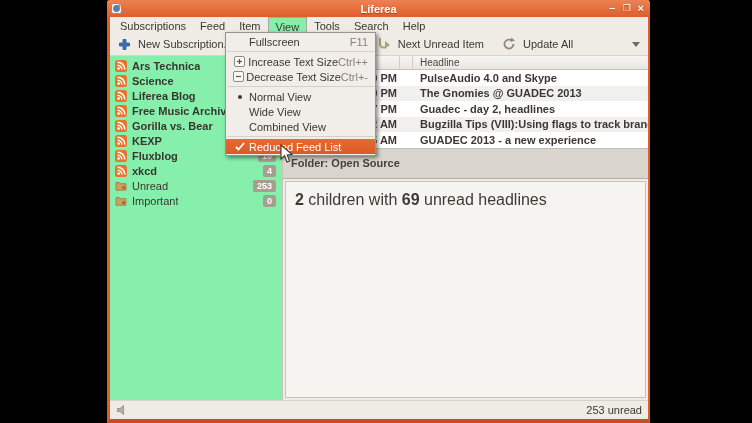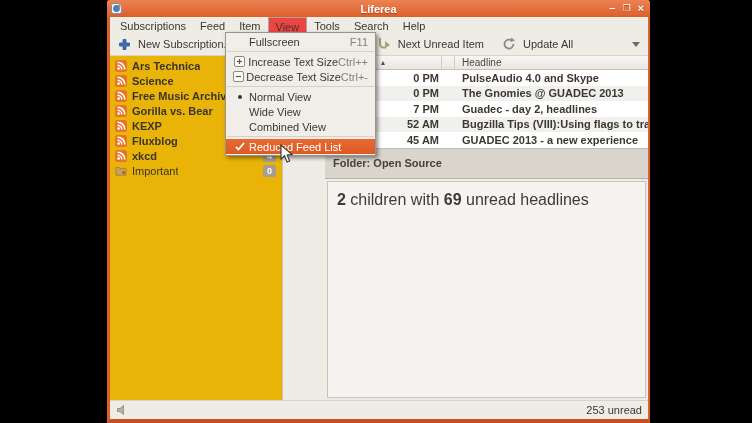--- a/index.html
+++ b/index.html
@@ -18,41 +18,41 @@
   .titlebar .title { position:absolute; left:0; right:0; text-align:center;
     color:#FFF; font-weight:bold; font-size:11px; text-shadow:0 1px 1px rgba(0,0,0,.3); }
   .tb-controls { position:absolute; right:6px; top:1px; display:flex; gap:7px; }
   .tb-controls span { color:#FFF; font-size:11px; font-weight:bold; line-height:15px;
     text-shadow:0 1px 1px rgba(0,0,0,.3); cursor:default; }
 
   .menubar { position:absolute; left:0; right:0; top:17px; height:16px;
     background:#EFEBE5; display:flex; align-items:stretch; padding-left:3px;
     font-size:11px; color:#3A3732; }
   .menubar .mitem { padding:2px 7px 0 7px; line-height:14px; }
-  .menubar .mitem.active { background:#ef4444; border:1px solid #ABA59B; border-bottom:none; padding-top:2px;text-decoration:underline; }
+  .menubar .mitem.active { background:#86efac; border:1px solid #ABA59B; border-bottom:none; padding-top:2px;text-decoration:underline; }
 
   .toolbar { position:absolute; left:0; right:0; top:33px; height:23px;
     background:#EFEBE5; border-bottom:1px solid #D8D3CB; display:flex; align-items:center;
     font-size:11px; color:#3A3732; }
   .tbtn { display:flex; align-items:center; gap:7px; padding:0 8px; height:21px; }
   .tbtn .ticon { display:flex; align-items:center; }
   .overflow { margin-left:auto; margin-right:8px; width:0; height:0;
     border-left:4px solid transparent; border-right:4px solid transparent; border-top:5px solid #6E6A63; }
 
   
   .main { position:absolute; left:0; right:0; top:56px; bottom:19px; display:flex; }
-  .sidebar { width:173px; background:#eab308; border-right:1px solid #C9C4BC; padding-top:2px; }
+  .sidebar { width:173px; background:#86efac; border-right:1px solid #C9C4BC; padding-top:2px; }
   .frow { display:flex; align-items:center; height:15px; padding:0 6px 0 5px; gap:5px; font-size:11px; color:#39362F; }
   .frow .flabel { white-space:nowrap; overflow:hidden; }
   .frow.bold .flabel { font-weight:bold; }
   .frow .spacer { flex:1; }
   .badge { background:#A89E90; color:#FFF; font-size:9px; font-weight:bold;
     border-radius:2px; padding:1px 4px; min-width:8px; text-align:center; }
 
-  .content { flex:1; display:flex; flex-direction:column; background:#EFEBE5; min-width:0;margin-left:42px; }
+  .content { flex:1; display:flex; flex-direction:column; background:#EFEBE5; min-width:0; }
   .hl-header { height:14px; display:flex; background:linear-gradient(#F8F6F4,#E9E6E1);
     border-bottom:1px solid #C6C2BA; font-size:10px; color:#4A463F; }
   .hl-header .c-date { width:117px; border-right:1px solid #D2CEC7; display:flex; align-items:center; justify-content:center; }
   .hl-header .c-ico  { width:13px; border-right:1px solid #D2CEC7; }
   .hl-header .c-head { flex:1; display:flex; align-items:center; padding-left:7px; }
   .sort-arrow { font-size:7px; color:#55514A; line-height:1; }
   .hlrow { height:15.5px; display:flex; align-items:center; font-size:11px; font-weight:bold; color:#3B3833; background:#FFF; }
   .hlrow.alt { background:#F2F0ED; }
   .hlrow .c-date { width:117px; text-align:right; padding-right:3px; white-space:nowrap; overflow:hidden; }
   .hlrow .c-ico { width:13px; }
@@ -166,20 +166,29 @@
             </svg>
           <span class="flabel">Science</span>
         </div>
         <div class="frow bold">
           <svg width="12" height="12" viewBox="0 0 12 12">
               <rect width="12" height="12" rx="2.5" fill="#E8742B"></rect>
               <circle cx="3.6" cy="8.6" r="1.3" fill="#FFF"></circle>
               <path d="M2.5 5.2 a4.4 4.4 0 0 1 4.4 4.4" fill="none" stroke="#FFF" stroke-width="1.5"></path>
               <path d="M2.5 2.2 a7.4 7.4 0 0 1 7.4 7.4" fill="none" stroke="#FFF" stroke-width="1.5"></path>
             </svg>
+          <span class="flabel">Liferea Blog</span>
+        </div>
+        <div class="frow bold">
+          <svg width="12" height="12" viewBox="0 0 12 12">
+              <rect width="12" height="12" rx="2.5" fill="#E8742B"></rect>
+              <circle cx="3.6" cy="8.6" r="1.3" fill="#FFF"></circle>
+              <path d="M2.5 5.2 a4.4 4.4 0 0 1 4.4 4.4" fill="none" stroke="#FFF" stroke-width="1.5"></path>
+              <path d="M2.5 2.2 a7.4 7.4 0 0 1 7.4 7.4" fill="none" stroke="#FFF" stroke-width="1.5"></path>
+            </svg>
           <span class="flabel">Free Music Archive</span>
         </div>
         <div class="frow bold">
           <svg width="12" height="12" viewBox="0 0 12 12">
               <rect width="12" height="12" rx="2.5" fill="#E8742B"></rect>
               <circle cx="3.6" cy="8.6" r="1.3" fill="#FFF"></circle>
               <path d="M2.5 5.2 a4.4 4.4 0 0 1 4.4 4.4" fill="none" stroke="#FFF" stroke-width="1.5"></path>
               <path d="M2.5 2.2 a7.4 7.4 0 0 1 7.4 7.4" fill="none" stroke="#FFF" stroke-width="1.5"></path>
             </svg>
           <span class="flabel">Gorilla vs. Bear</span>
@@ -207,20 +216,29 @@
         <div class="frow bold">
           <svg width="12" height="12" viewBox="0 0 12 12">
               <rect width="12" height="12" rx="2.5" fill="#E8742B"></rect>
               <circle cx="3.6" cy="8.6" r="1.3" fill="#FFF"></circle>
               <path d="M2.5 5.2 a4.4 4.4 0 0 1 4.4 4.4" fill="none" stroke="#FFF" stroke-width="1.5"></path>
               <path d="M2.5 2.2 a7.4 7.4 0 0 1 7.4 7.4" fill="none" stroke="#FFF" stroke-width="1.5"></path>
             </svg>
           <span class="flabel">xkcd</span>
           <span class="spacer"></span>
           <span class="badge">4</span>
+        </div>
+        <div class="frow">
+          <svg width="12" height="12" viewBox="0 0 12 12">
+              <path d="M1 2.5 h3.2 l1 1.2 H11 v6.5 H1 Z" fill="#C9A15E" stroke="#97783F" stroke-width="0.8"></path>
+              <circle cx="8.6" cy="7.6" r="1.6" fill="#CE5327"></circle>
+            </svg>
+          <span class="flabel">Unread</span>
+          <span class="spacer"></span>
+          <span class="badge">253</span>
         </div>
         <div class="frow">
           <svg width="12" height="12" viewBox="0 0 12 12">
               <path d="M1 2.5 h3.2 l1 1.2 H11 v6.5 H1 Z" fill="#C9A15E" stroke="#97783F" stroke-width="0.8"></path>
               <circle cx="8.6" cy="7.6" r="1.6" fill="#CE5327"></circle>
             </svg>
           <span class="flabel">Important</span>
           <span class="spacer"></span>
           <span class="badge">0</span>
         </div>

